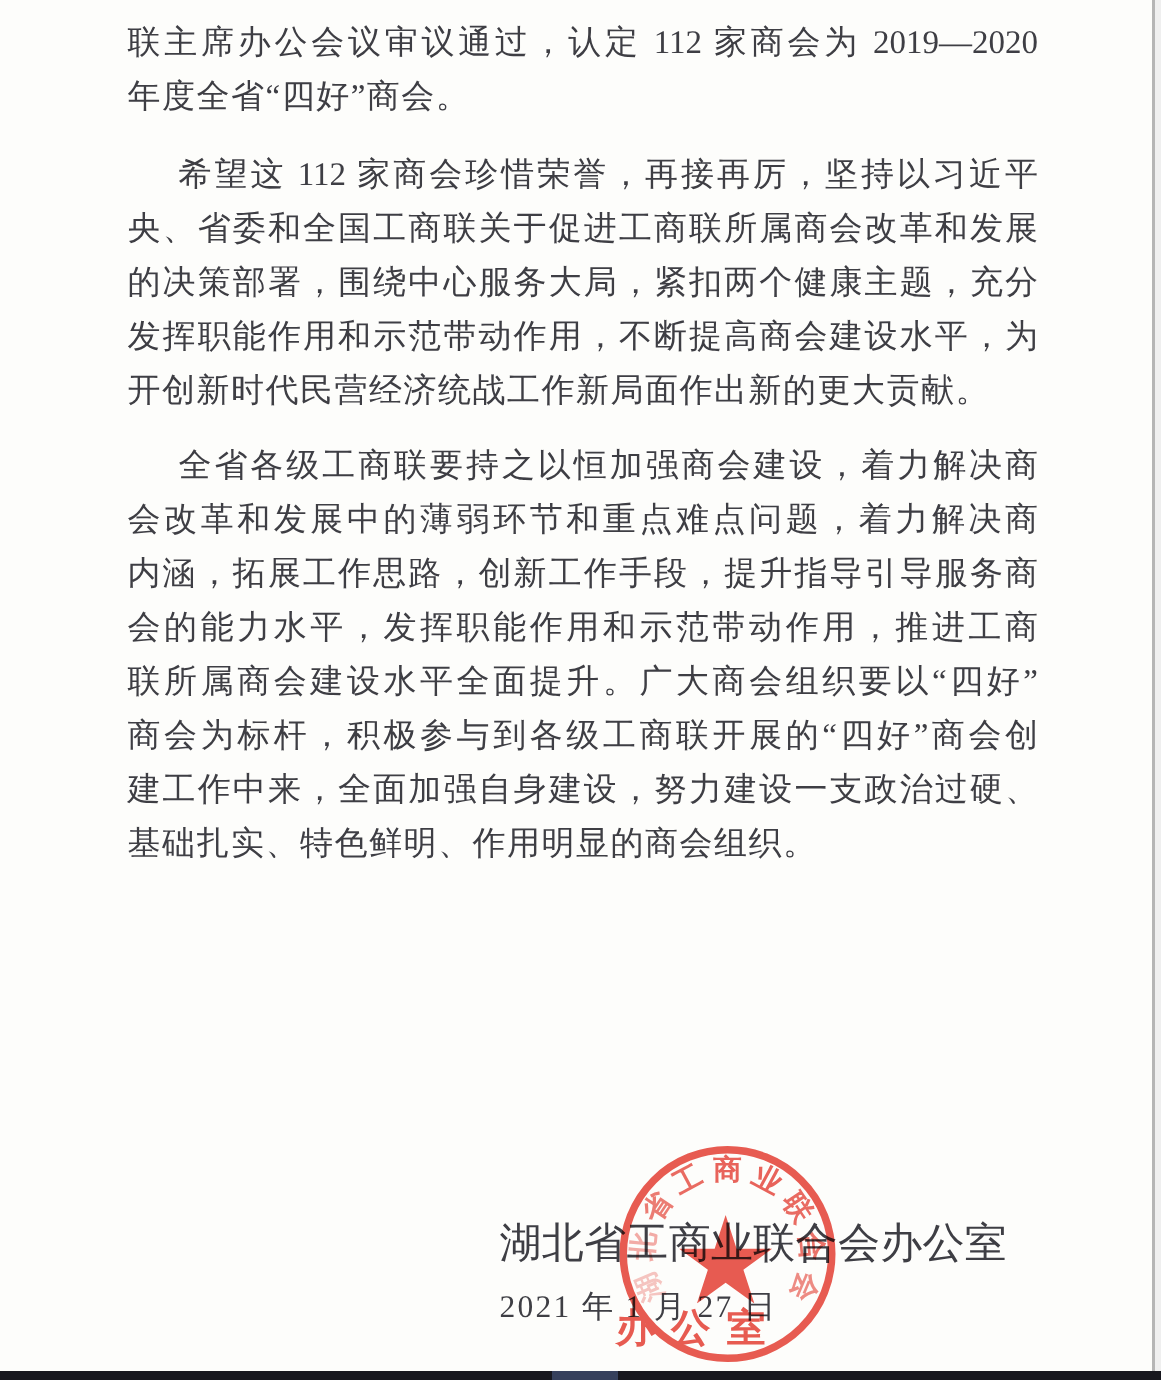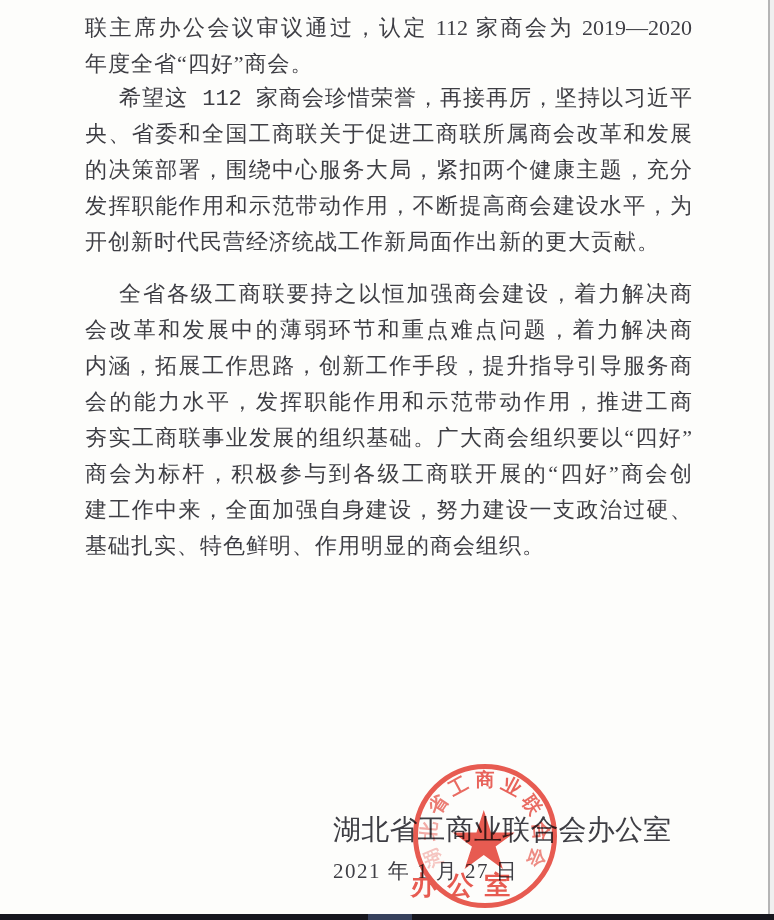--- a/index.html
+++ b/index.html
@@ -13,21 +13,21 @@
     overflow: hidden;
   }
   .body-text {
     position: absolute;
     left: 85px;
     top: 10px;
     width: 607px;
     font-size: 22px;
   }
   .paragraph { margin: 0; }
-  .body-text .paragraph:nth-child(2) { margin-top: 0; font-family: Liberation Mono, monospace; }
+  .body-text .paragraph:nth-child(2) { margin-top: 16px; }
   .body-text .paragraph:nth-child(3) { margin-top: 14px; }
   .tline {
     height: 36px;
     line-height: 36px;
     text-align: justify;
     text-align-last: justify;
     text-justify: inter-character;
     overflow: visible;
   }
   .tline.lastline {
@@ -164,21 +164,21 @@
         <div class="tline">央、省委和全国工商联关于促进工商联所属商会改革和发展</div>
         <div class="tline">的决策部署，围绕中心服务大局，紧扣两个健康主题，充分</div>
         <div class="tline">发挥职能作用和示范带动作用，不断提高商会建设水平，为</div>
         <div class="tline lastline">开创新时代民营经济统战工作新局面作出新的更大贡献。</div>
       </div>
       <div class="paragraph indent">
         <div class="tline firstline">全省各级工商联要持之以恒加强商会建设，着力解决商</div>
         <div class="tline">会改革和发展中的薄弱环节和重点难点问题，着力解决商</div>
         <div class="tline">内涵，拓展工作思路，创新工作手段，提升指导引导服务商</div>
         <div class="tline">会的能力水平，发挥职能作用和示范带动作用，推进工商</div>
-        <div class="tline">夯实工商联事业发展的组织基础。广大商会组织要以“四好”</div>
+        <div class="tline">联所属商会建设水平全面提升。广大商会组织要以“四好”</div>
         <div class="tline">商会为标杆，积极参与到各级工商联开展的“四好”商会创</div>
         <div class="tline">建工作中来，全面加强自身建设，努力建设一支政治过硬、</div>
         <div class="tline lastline">基础扎实、特色鲜明、作用明显的商会组织。</div>
       </div>
     </div>
 
 
   <div class="signature">
     <div class="sig-org">湖北省工商业联合会办公室</div>
     <div class="sig-date">2021 年 1 月 27 日</div>

